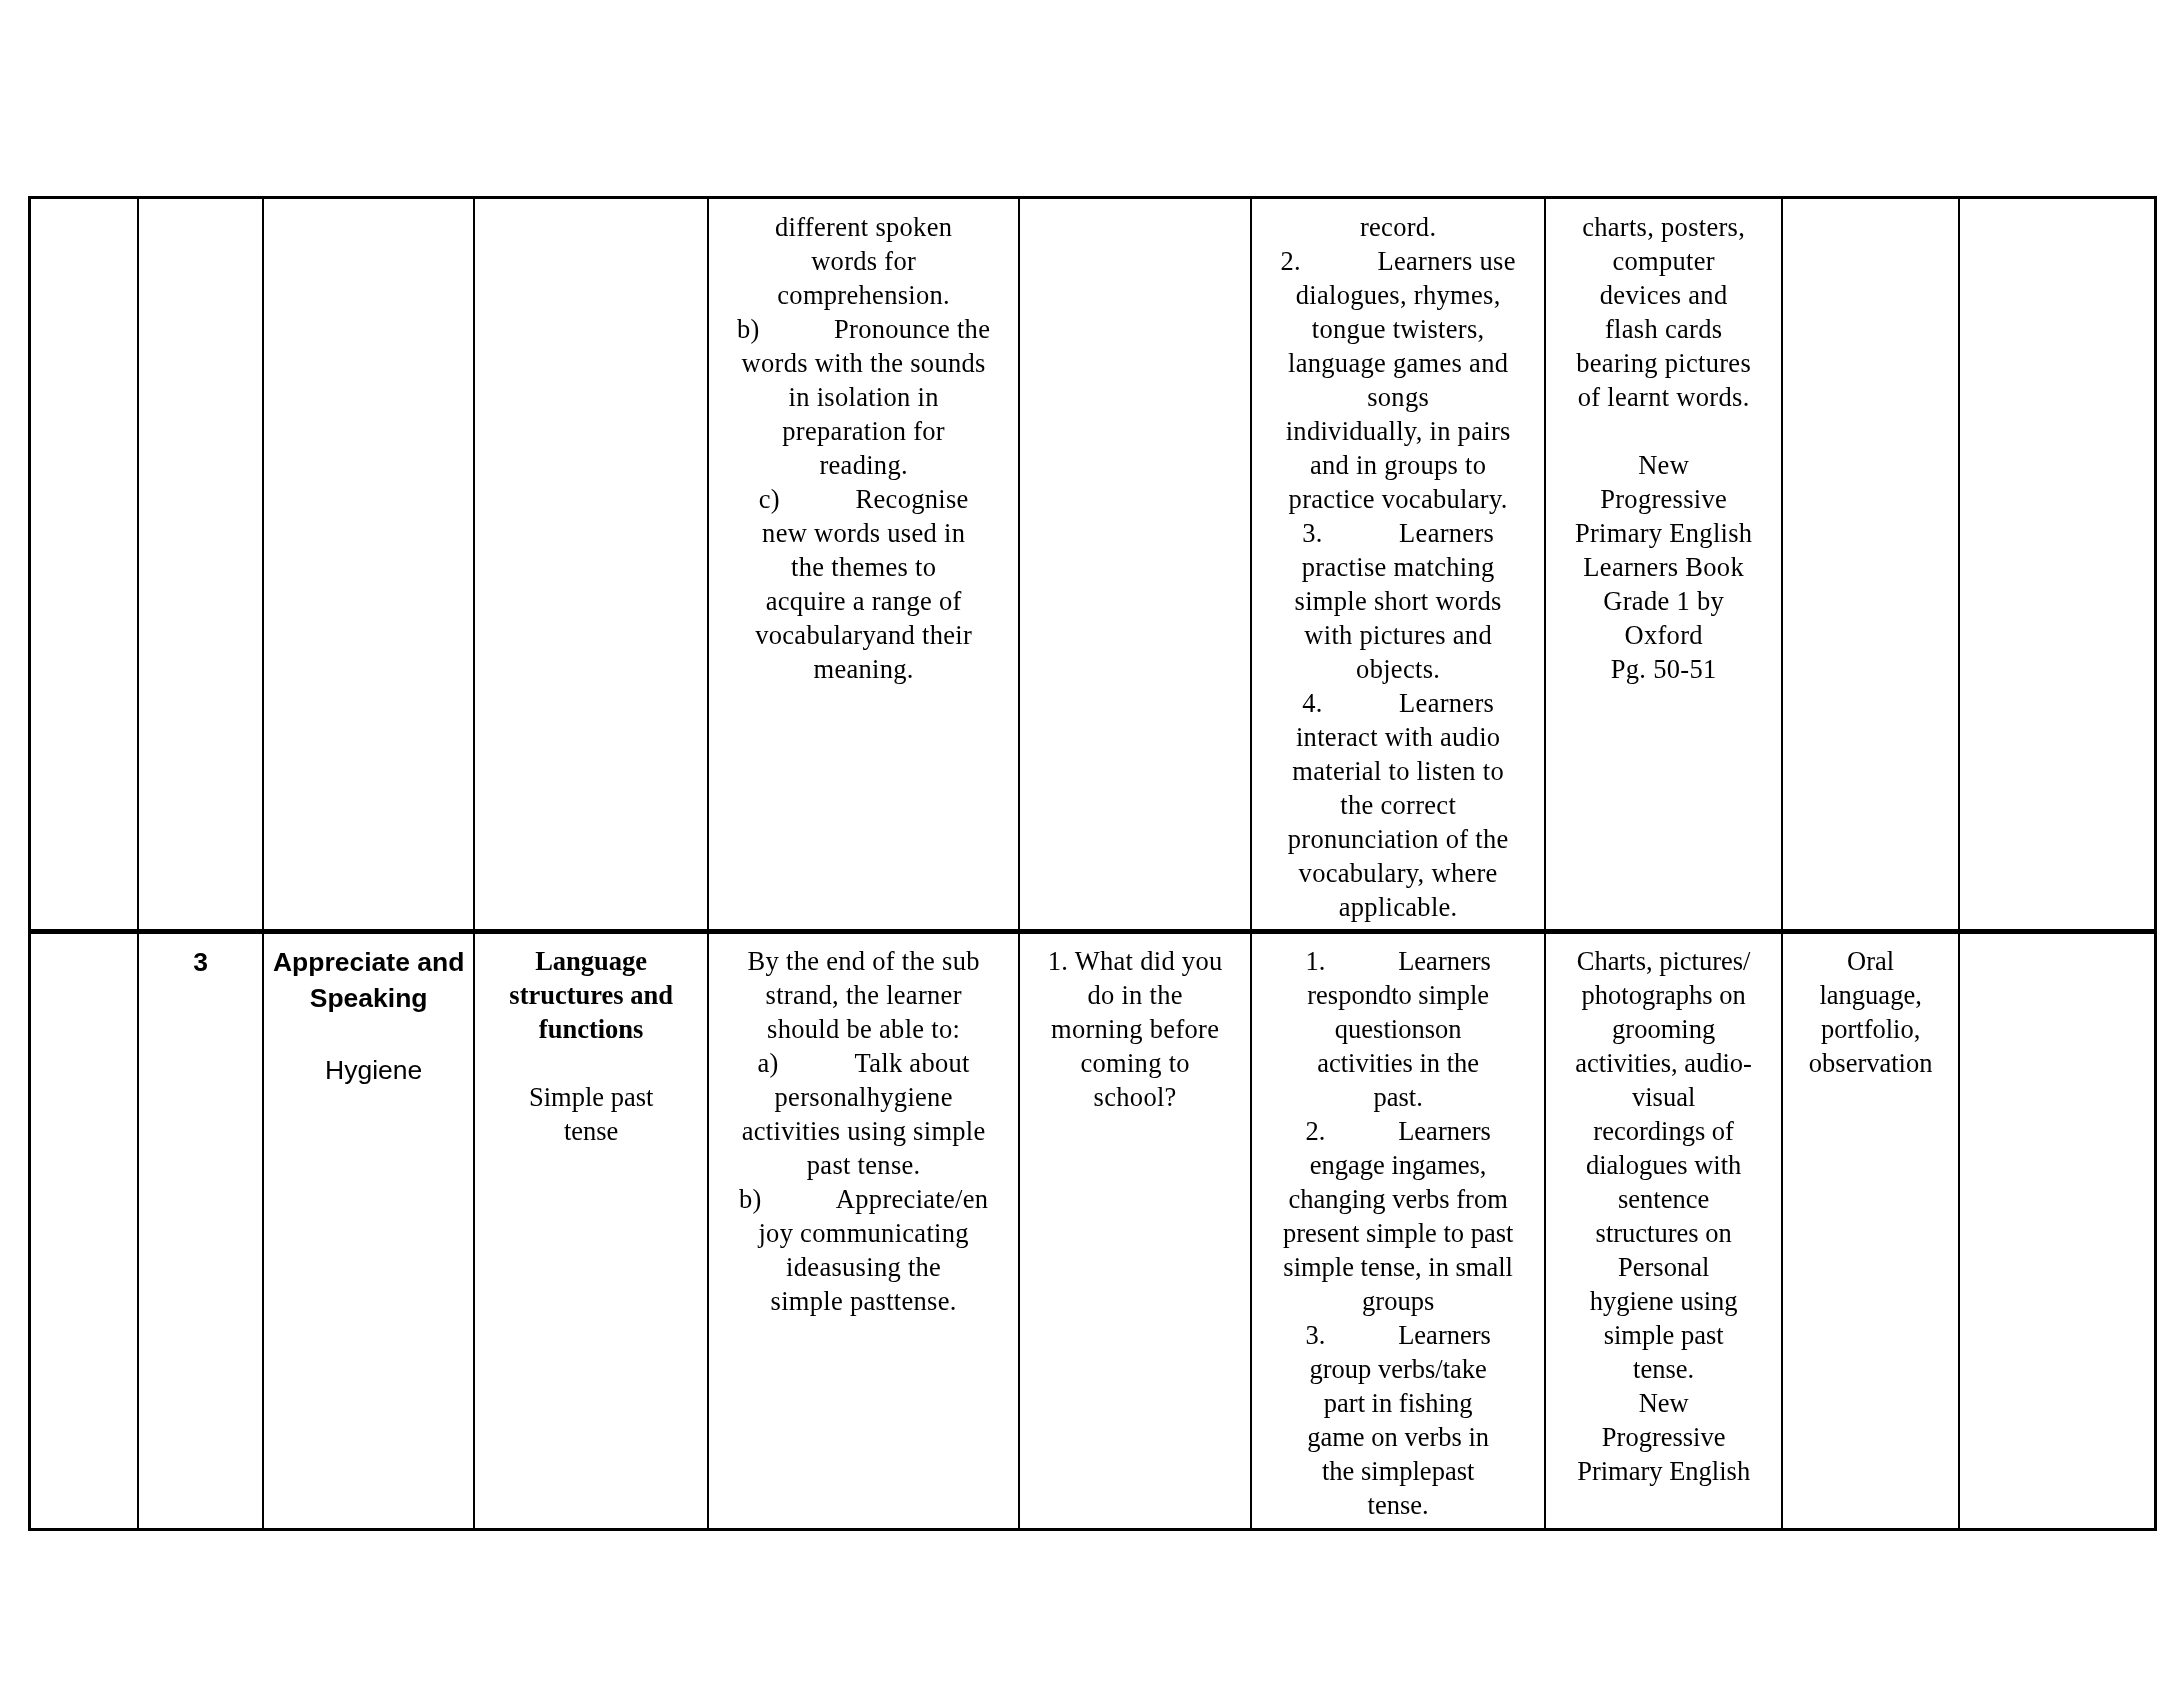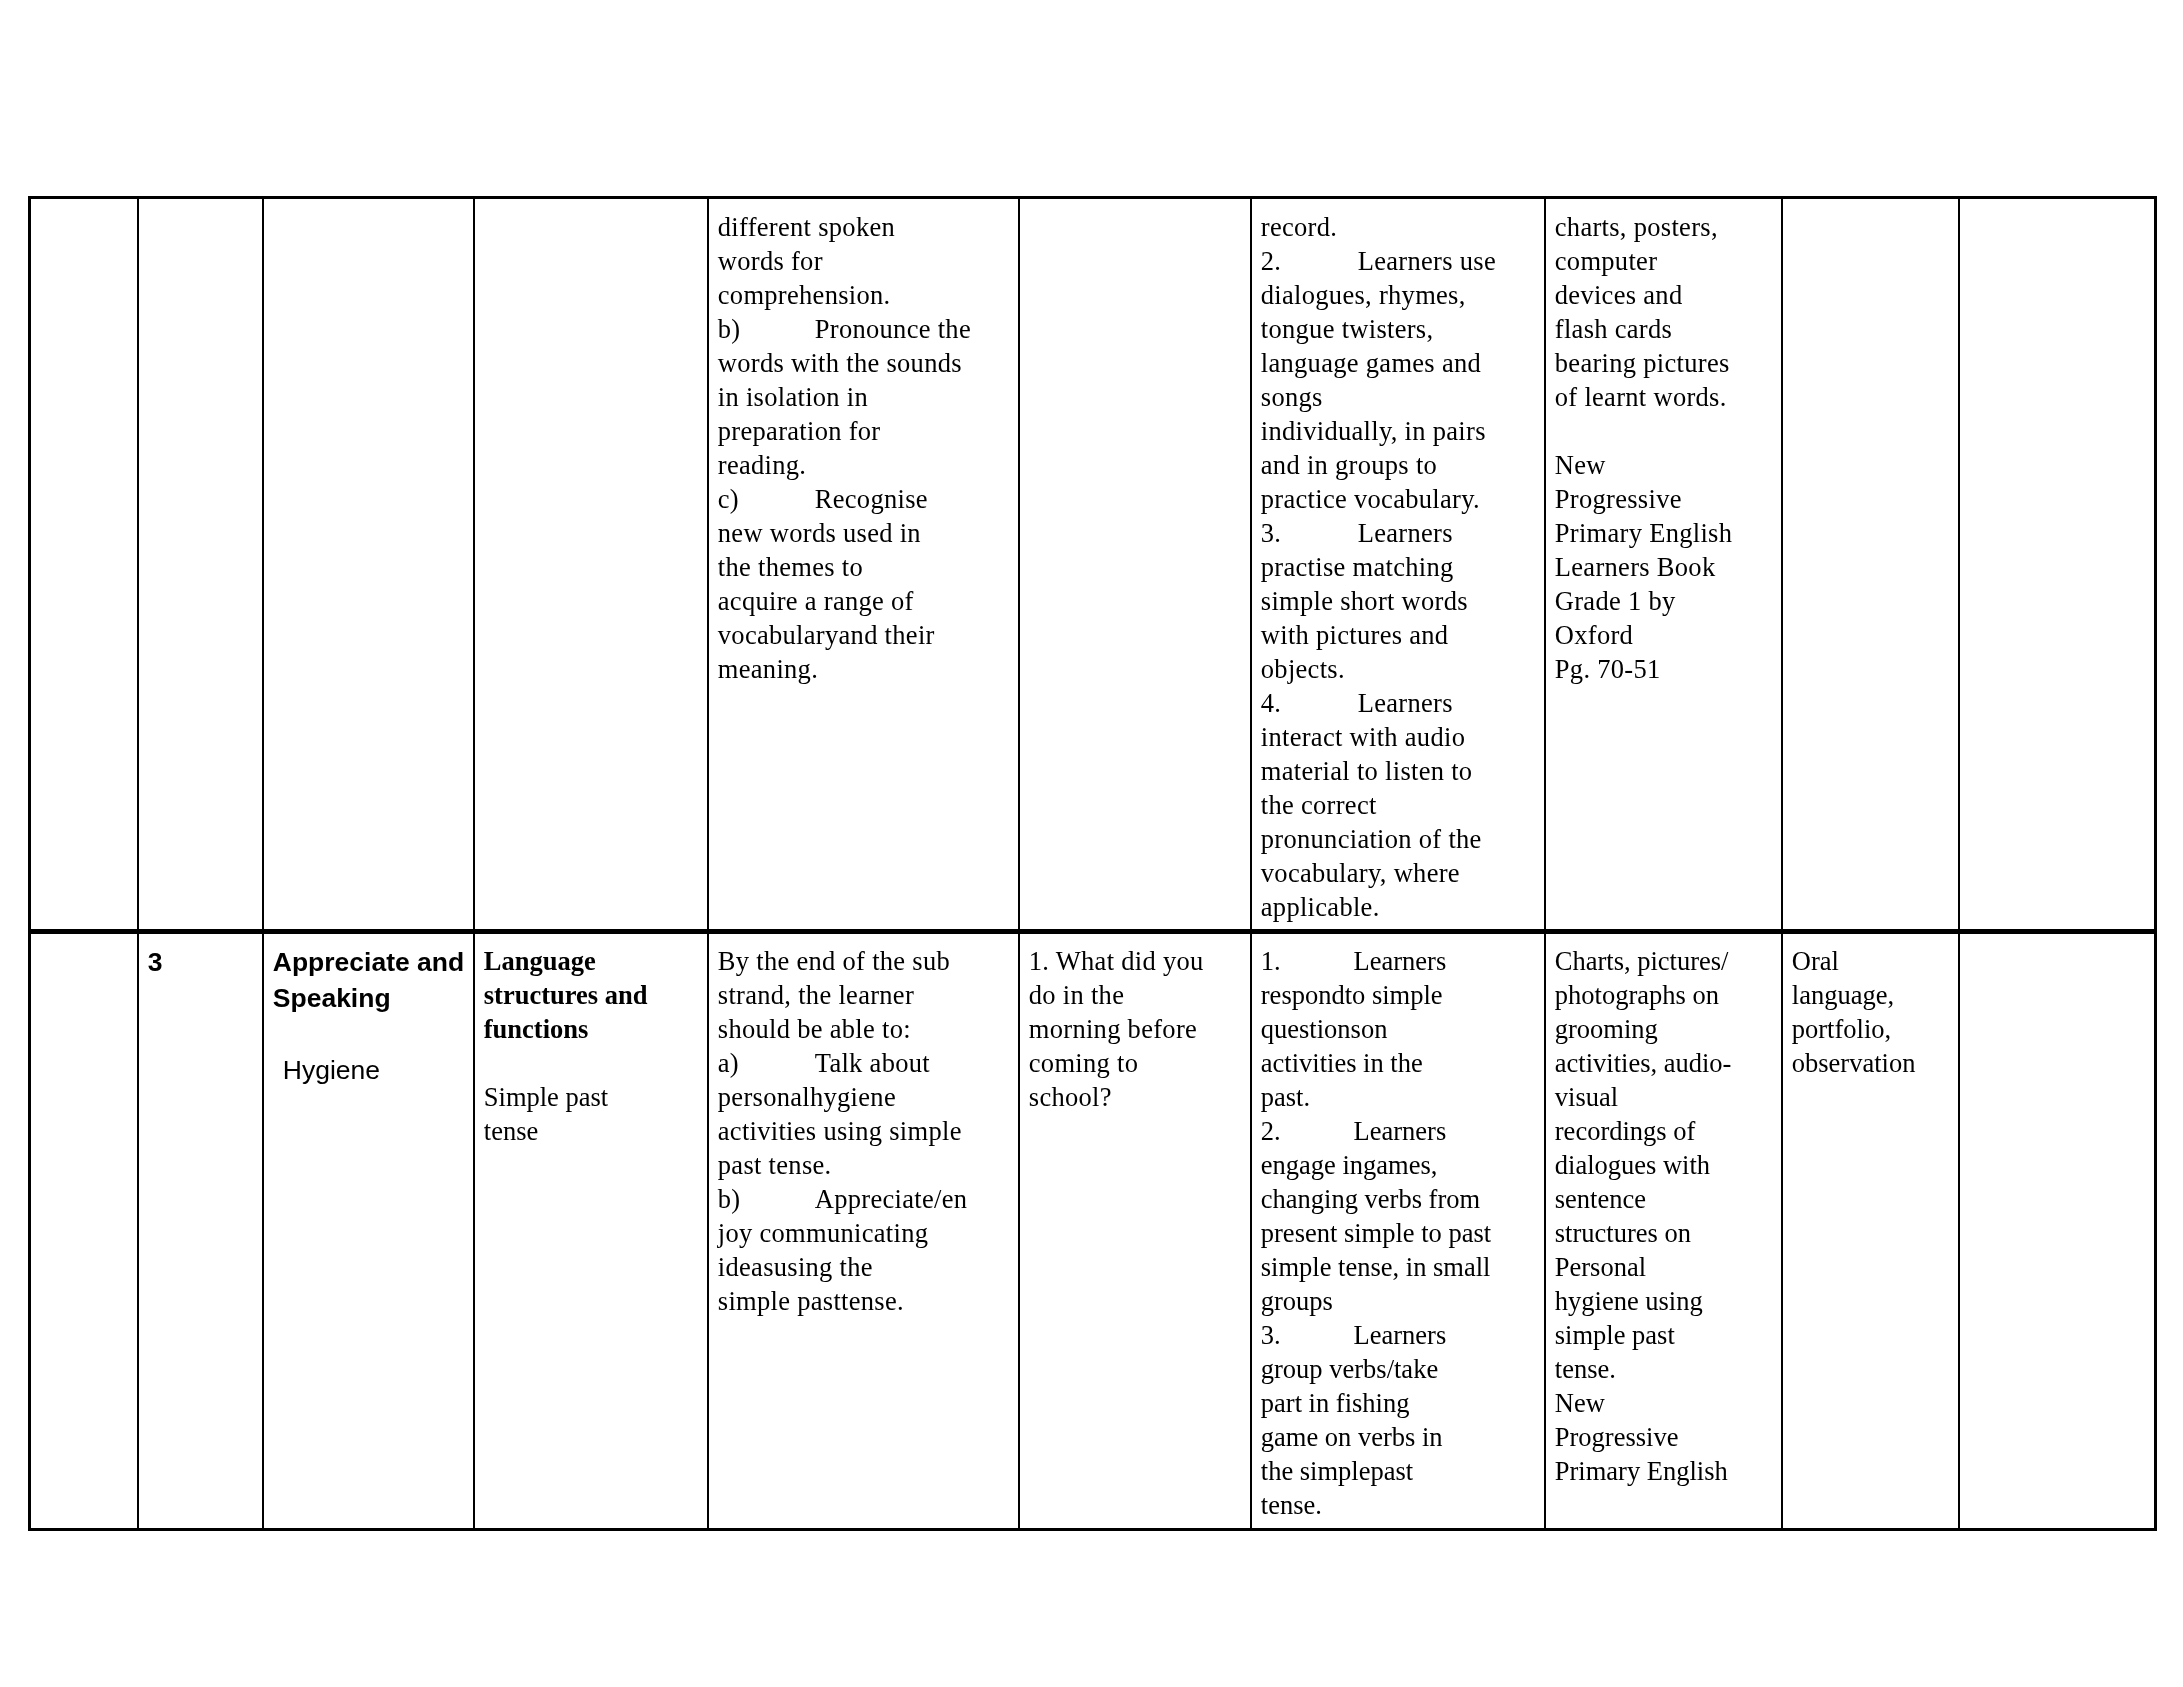--- a/index.html
+++ b/index.html
@@ -18,20 +18,21 @@
     border-collapse: collapse;
     table-layout: fixed;
     margin: 196px 0 0 28px;
     border: 3.3px solid #000;
   }
   td {
     border: 2.6px solid #000;
     vertical-align: top;
     padding: 10.6px 8px 5.3px 9.3px;
     overflow: hidden;
+    text-align: center;
   }
   tr.row-continuation { height: 730px; }
   tr.row-week { height: 597px; }
   tr.row-week td { border-top-width: 5.3px; }
 
   .serif {
     font-family: "Liberation Serif", serif;
     font-size: 26.5px;
     line-height: 34px;
     color: #000;
@@ -131,21 +132,21 @@
 flash cards
 bearing pictures
 of learnt words.
 
 New
 Progressive
 Primary English
 Learners Book
 Grade 1 by
 Oxford
-Pg. 70-51</div>
+Pg. 50-51</div>
     </td>
     <td>
       <div class="serif"></div>
     </td>
     <td>
       <div class="serif"></div>
     </td>
   </tr>
 
   <tr class="row-week">

